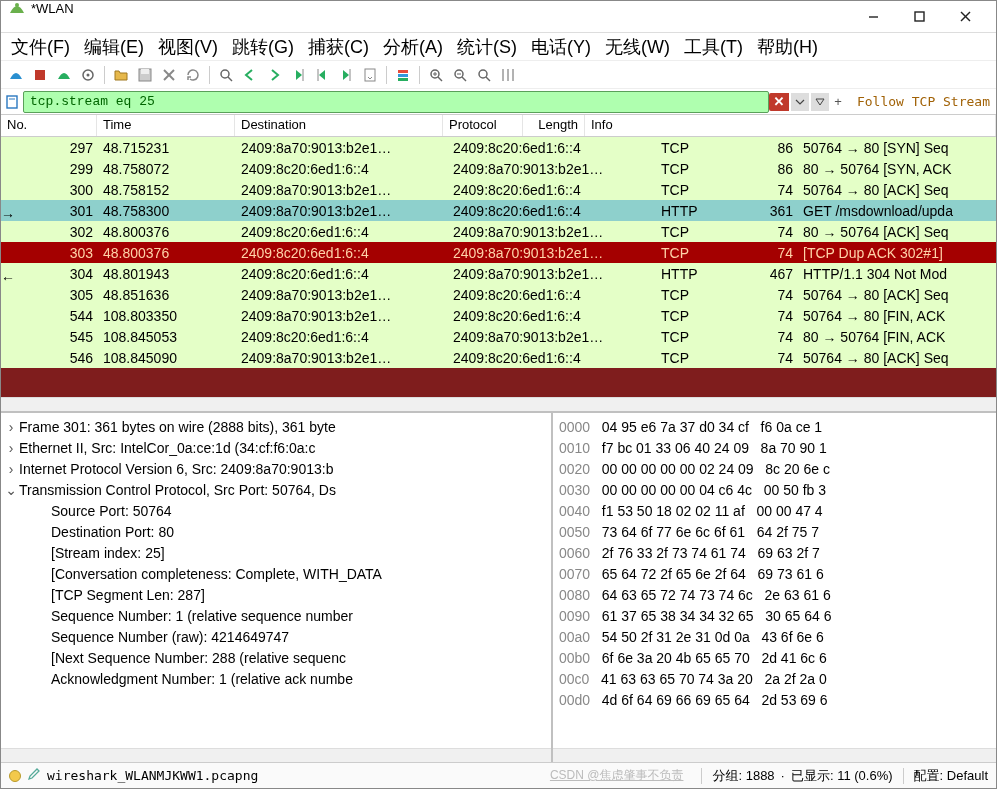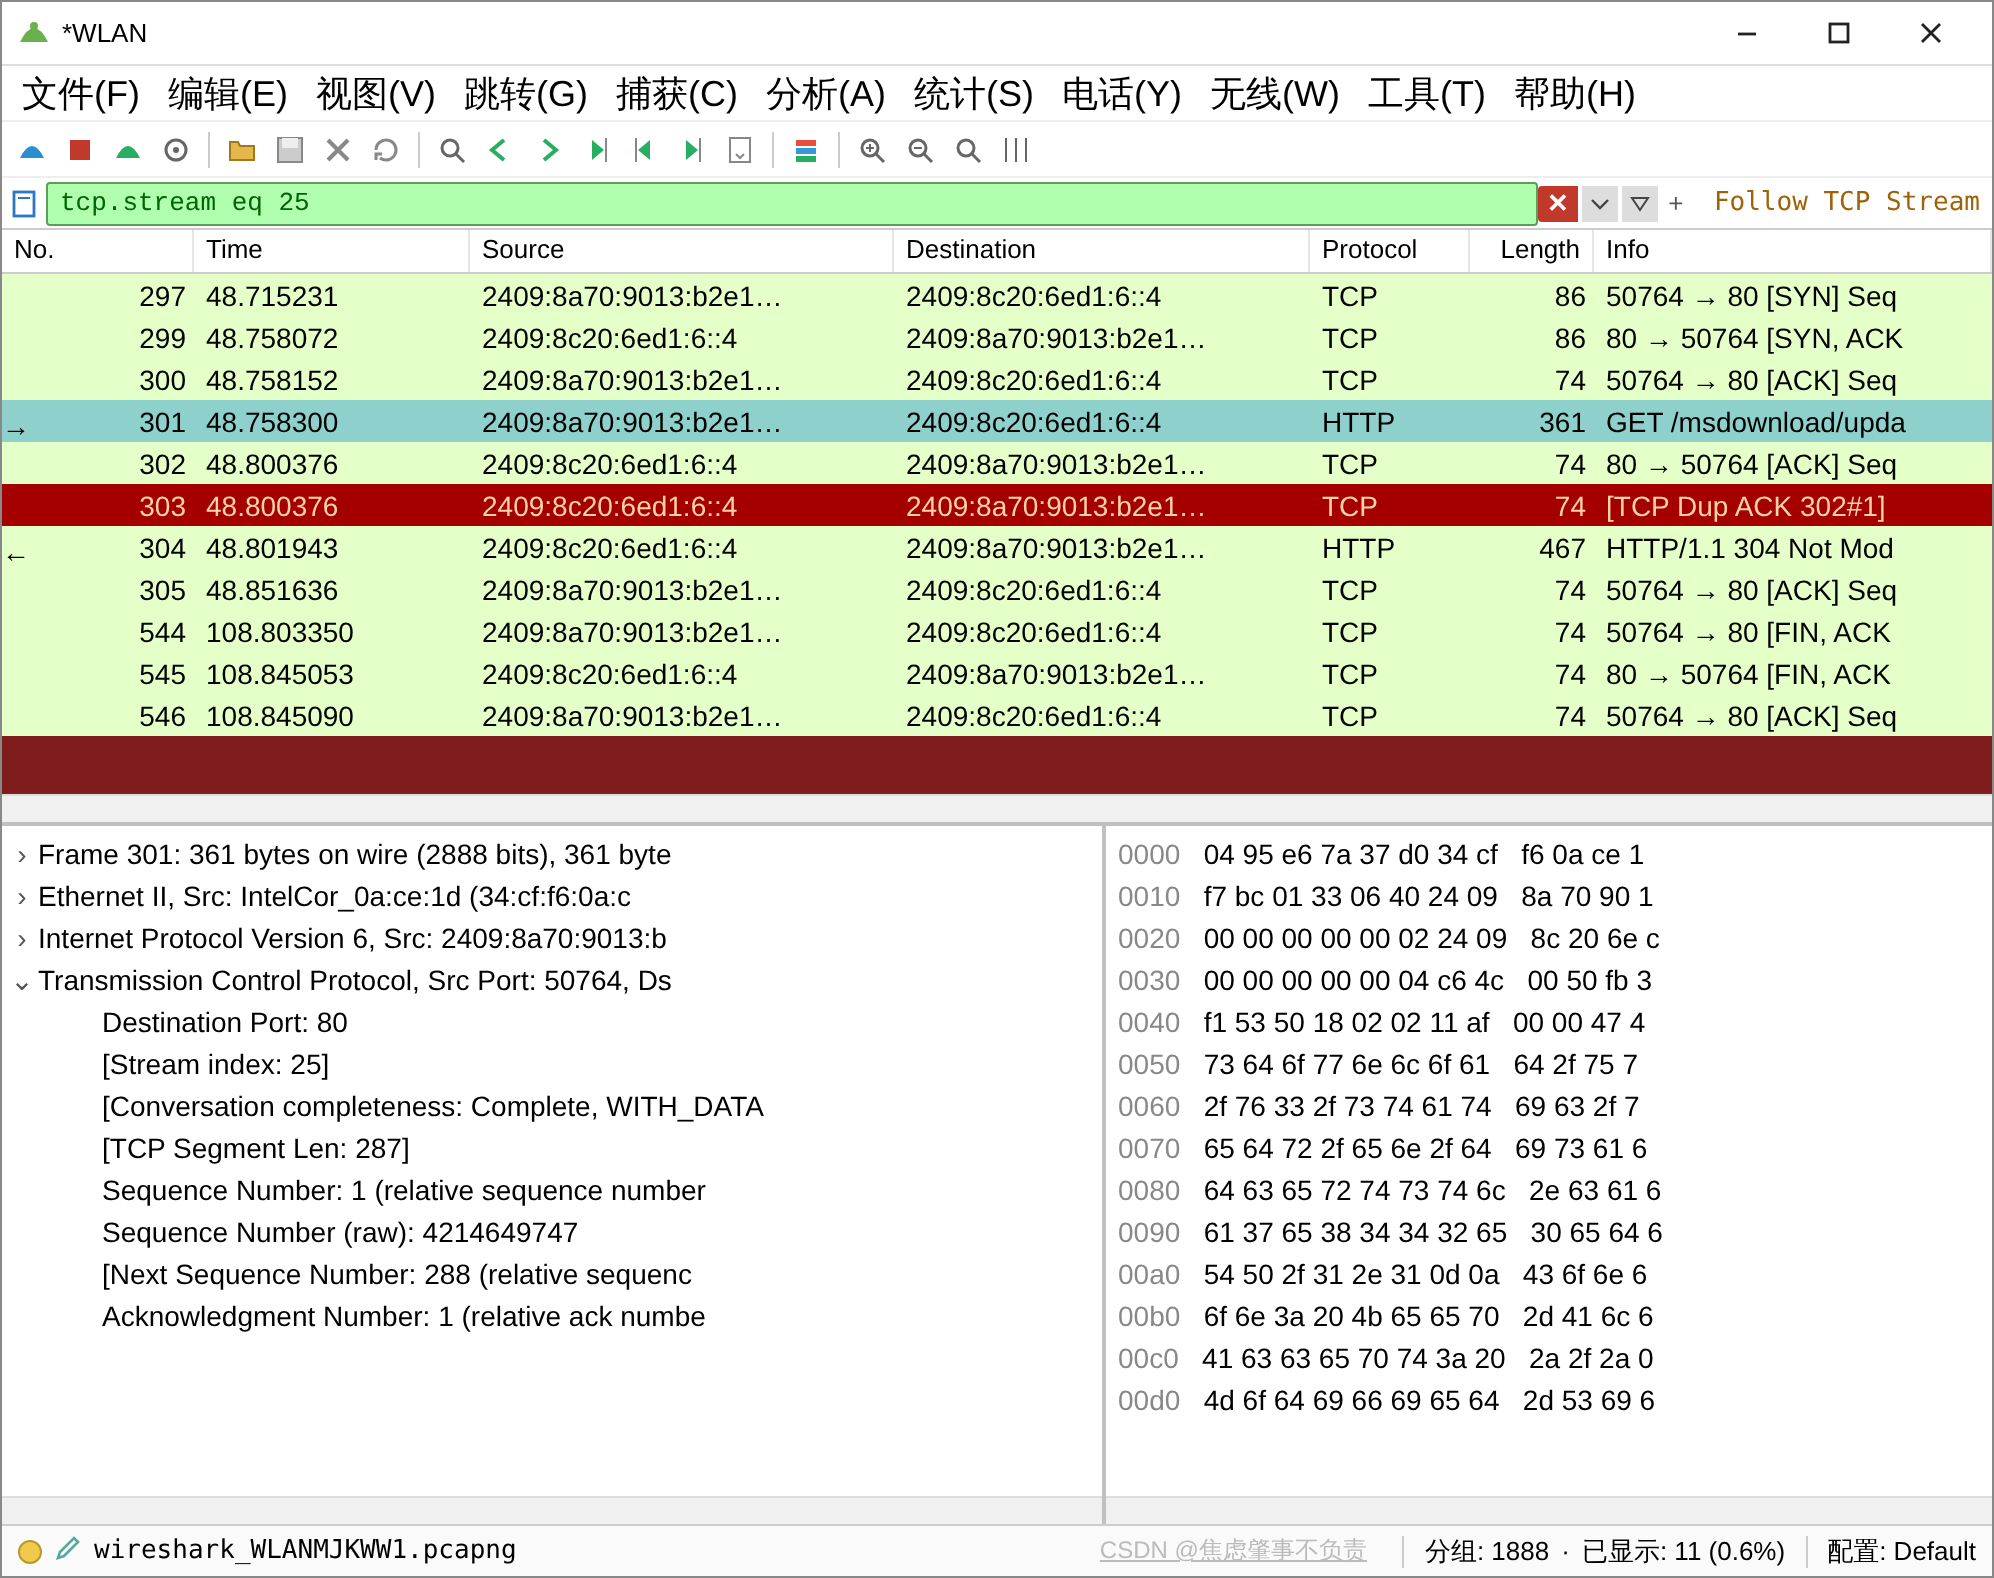--- a/index.html
+++ b/index.html
@@ -1,19 +1,19 @@
 <!DOCTYPE html>
 <html><head>
 <meta charset="utf-8">
 <style>
 * { box-sizing: border-box; margin: 0; padding: 0; font-family: "Microsoft YaHei", "Segoe UI", sans-serif; }
 body { width: 997px; height: 789px; background: #f0f0f0; overflow: hidden; font-size: 13px; }
 
 .window { display: flex; flex-direction: column; height: 100%; background: #fff; border: 1px solid #888; }
-.titlebar { display: flex; align-items: center; height: 32px; background: #fff; border-bottom: 1px solid #ddd; padding: 0 8px; }
+.titlebar { display: flex; height: 32px; background: #fff; border-bottom: 1px solid #ddd; padding: 0 8px; }
 .titlebar .ico { width: 16px; height: 16px; margin-right: 6px; display:inline-flex;align-items:center;justify-content:center;}
 .titlebar .ico svg{width:16px;height:16px;}
 .titlebar .title { flex: 1; font-size: 13px; }
 .win-btns { display: flex; }
 .win-btn { width: 46px; height: 30px; display: flex; align-items: center; justify-content: center; cursor: pointer; }
 .win-btn svg{width:11px;height:11px;stroke:#222;stroke-width:1.4;fill:none;}
 
 .menubar { display: flex; gap: 14px; height: 28px; align-items: center; padding: 0 10px; background: #fff; border-bottom: 1px solid #eee; font-size: 18px; }
 .menubar span { cursor: pointer; }
 
@@ -263,21 +263,20 @@
         </div>
     </div>
     <div class="plus-btn">+</div>
     <div class="filter-follow">Follow TCP Stream</div>
   </div>
 
   <div class="packet-list">
     <div class="pl-header">
       <div class="col col-no">No.</div>
       <div class="col col-time">Time</div>
-      <div class="col col-src">Source</div>
       <div class="col col-dst">Destination</div>
       <div class="col col-proto">Protocol</div>
       <div class="col col-len">Length</div>
       <div class="col col-info">Info</div>
     </div>
     <div class="pl-body" id="pl-body">
         <div class="row g">
           <div class="cell c-no">297</div>
           <div class="cell c-time">48.715231</div>
           <div class="cell c-src">2409:8a70:9013:b2e1…</div>
@@ -391,20 +390,24 @@
             <span class="tw">›</span>
             <span class="txt">Ethernet II, Src: IntelCor_0a:ce:1d (34:cf:f6:0a:c</span>
           </div>
           <div class="tree-row">
             <span class="tw">›</span>
             <span class="txt">Internet Protocol Version 6, Src: 2409:8a70:9013:b</span>
           </div>
           <div class="tree-row">
             <span class="tw">⌄</span>
             <span class="txt">Transmission Control Protocol, Src Port: 50764, Ds</span>
+          </div>
+          <div class="tree-row ind">
+            <span class="tw"></span>
+            <span class="txt">Source Port: 50764</span>
           </div>
           <div class="tree-row ind">
             <span class="tw"></span>
             <span class="txt">Destination Port: 80</span>
           </div>
           <div class="tree-row ind">
             <span class="tw"></span>
             <span class="txt">[Stream index: 25]</span>
           </div>
           <div class="tree-row ind">

